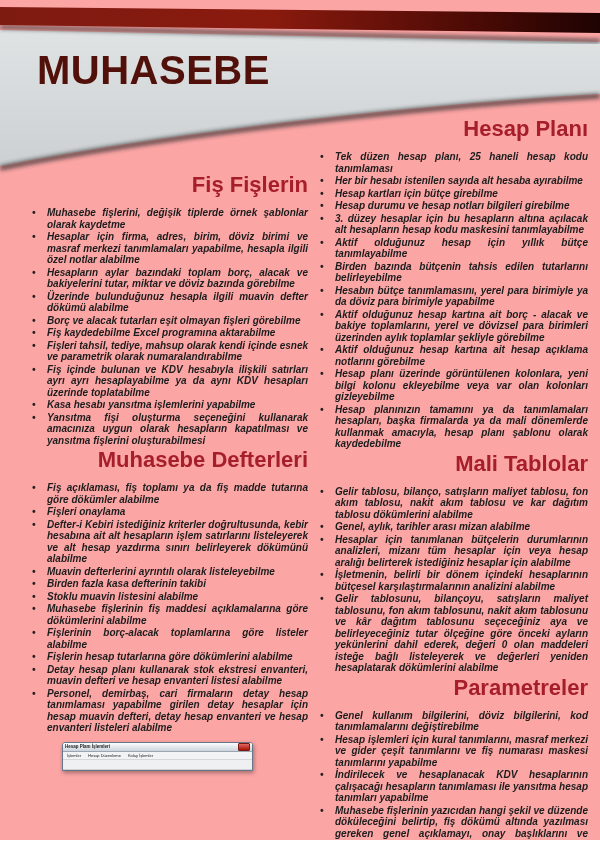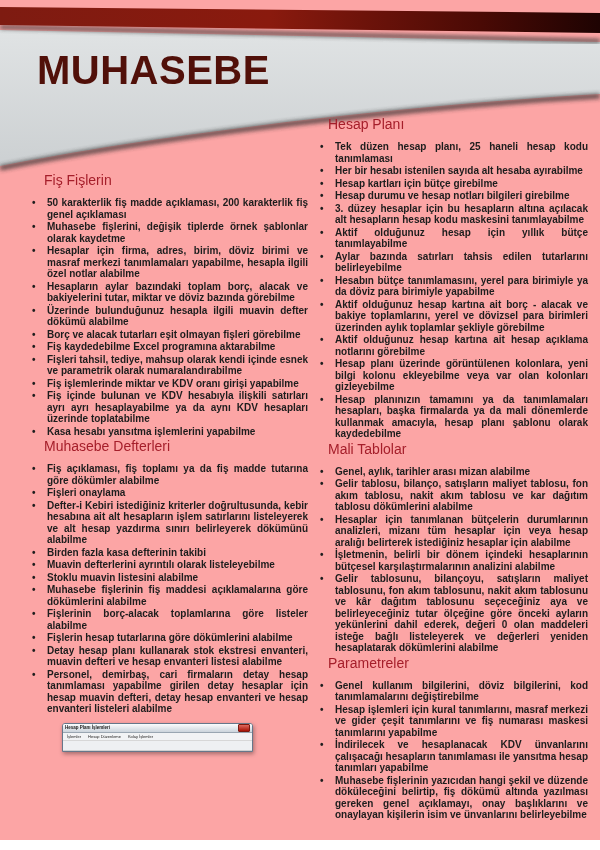--- a/index.html
+++ b/index.html
@@ -3,25 +3,25 @@
 <meta charset="utf-8">
 <style>
   html,body{margin:0;padding:0;background:#ffffff;}
   .page{position:relative;width:600px;height:840px;background:#fca5a5;overflow:hidden;
         font-family:"Liberation Sans",sans-serif;}
   .header-svg{position:absolute;top:0;left:0;display:block;}
   .brand{position:absolute;left:37px;top:48px;font-size:40px;font-weight:bold;
          color:#511009;letter-spacing:.5px;}
   .col-left{position:absolute;left:28px;top:172px;width:280px;}
   .col-right{position:absolute;left:316px;top:116px;width:272px;}
-  h2.section{color:#a51e2a;font-size:14px;font-weight:normal;margin:0 0 9px 16px;}
+  h2.section{color:#a51e2a;font-size:22px;font-weight:bold;margin:0 0 9px 16px;text-align:right;}
   .col-right h2.section{margin-left:12px;}
   h2.section.gap{}
   ul.bullets{list-style:none;margin:0;padding:0;font-size:10px;line-height:11.5px;
-             font-weight:bold;color:#1d1d1d;text-align:justify;}
+             font-weight:bold;color:#1d1d1d;text-align:justify;font-style:italic;}
   ul.bullets li{position:relative;padding-left:19px;margin:0 0 1px 0;}
   ul.bullets li::before{content:"•";position:absolute;left:4px;top:0;}
 
   
   .mini-window{margin:8px 0 0 34px;width:189px;border:1px solid #67778a;border-radius:3px 3px 0 0;
                background:#fff;box-shadow:1px 2px 4px rgba(0,0,0,.35);overflow:hidden;}
   .mw-titlebar{height:8px;background:linear-gradient(#fbfcfd,#ccd4dc);display:flex;
                align-items:center;padding:0 2px;border-bottom:1px solid #9aa6b2;}
   .mw-title{font-size:4.5px;color:#222;font-weight:bold;white-space:nowrap;}
   .mw-close{width:10px;height:6px;margin-left:auto;background:linear-gradient(#e0695f,#a81206);
@@ -57,40 +57,39 @@
     <path d="M600,96 C420,106 170,134 0,168" stroke="#2d2d2d" stroke-width="5" fill="none" filter="url(#softBlur)" opacity="0.75"></path>
     <path d="M0,27 L600,41" stroke="#3a3a3a" stroke-width="4" fill="none" filter="url(#softBlur)" opacity="0.8"></path>
     <path d="M0,7 L600,13 L600,33 L0,25 Z" fill="url(#bandGrad)"></path>
   </svg>
 
   <div class="brand">MUHASEBE</div>
 
   <div class="col-left">
     <h2 class="section">Fiş Fişlerin</h2>
     <ul class="bullets">
-      <li>50 karakterlik fiş madde açıklaması, 200 karakterlik fiş genel açıklaması</li>
       <li>Muhasebe fişlerini, değişik tiplerde örnek şablonlar olarak kaydetme</li>
       <li>Hesaplar için firma, adres, birim, döviz birimi ve masraf merkezi tanımlamaları yapabilme, hesapla ilgili özel notlar alabilme</li>
       <li>Hesapların aylar bazındaki toplam borç, alacak ve bakiyelerini tutar, miktar ve döviz bazında görebilme</li>
       <li>Üzerinde bulunduğunuz hesapla ilgili muavin defter dökümü alabilme</li>
       <li>Borç ve alacak tutarları eşit olmayan fişleri görebilme</li>
       <li>Fiş kaydedebilme Excel programına aktarabilme</li>
       <li>Fişleri tahsil, tediye, mahsup olarak kendi içinde esnek ve parametrik olarak numaralandırabilme</li>
-      <li>Fiş işlemlerinde miktar ve KDV oranı girişi yapabilme</li>
       <li>Fiş içinde bulunan ve KDV hesabıyla ilişkili satırları ayrı ayrı hesaplayabilme ya da aynı KDV hesapları üzerinde toplatabilme</li>
       <li>Kasa hesabı yansıtma işlemlerini yapabilme</li>
+      <li>Yansıtma fişi oluşturma seçeneğini kullanarak amacınıza uygun olarak hesapların kapatılması ve yansıtma fişlerini oluşturabilmesi</li>
     </ul>
 
     <h2 class="section gap">Muhasebe Defterleri</h2>
     <ul class="bullets">
       <li>Fiş açıklaması, fiş toplamı ya da fiş madde tutarına göre dökümler alabilme</li>
       <li>Fişleri onaylama</li>
       <li>Defter-i Kebiri istediğiniz kriterler doğrultusunda, kebir hesabına ait alt hesapların işlem satırlarını listeleyerek ve alt hesap yazdırma sınırı belirleyerek dökümünü alabilme</li>
+      <li>Muavin defterlerini ayrıntılı olarak listeleyebilme</li>
       <li>Birden fazla kasa defterinin takibi</li>
-      <li>Muavin defterlerini ayrıntılı olarak listeleyebilme</li>
       <li>Stoklu muavin listesini alabilme</li>
       <li>Muhasebe fişlerinin fiş maddesi açıklamalarına göre dökümlerini alabilme</li>
       <li>Fişlerinin borç-alacak toplamlarına göre listeler alabilme</li>
       <li>Fişlerin hesap tutarlarına göre dökümlerini alabilme</li>
       <li>Detay hesap planı kullanarak stok ekstresi envanteri, muavin defteri ve hesap envanteri listesi alabilme</li>
       <li>Personel, demirbaş, cari firmaların detay hesap tanımlaması yapabilme girilen detay hesaplar için hesap muavin defteri, detay hesap envanteri ve hesap envanteri listeleri alabilme</li>
     </ul>
 
     <div class="mini-window">
       <div class="mw-titlebar">
@@ -120,41 +119,41 @@
 
   <div class="col-right">
     <h2 class="section">Hesap Planı</h2>
     <ul class="bullets">
       <li>Tek düzen hesap planı, 25 haneli hesap kodu tanımlaması</li>
       <li>Her bir hesabı istenilen sayıda alt hesaba ayırabilme</li>
       <li>Hesap kartları için bütçe girebilme</li>
       <li>Hesap durumu ve hesap notları bilgileri girebilme</li>
       <li>3. düzey hesaplar için bu hesapların altına açılacak alt hesapların hesap kodu maskesini tanımlayabilme</li>
       <li>Aktif olduğunuz hesap için yıllık bütçe tanımlayabilme</li>
-      <li>Aylar bazında satırları tahsis edilen tutarlarını belirleyebilme</li>
+      <li>Birden bazında bütçenin tahsis edilen tutarlarını belirleyebilme</li>
       <li>Hesabın bütçe tanımlamasını, yerel para birimiyle ya da döviz para birimiyle yapabilme</li>
       <li>Aktif olduğunuz hesap kartına ait borç - alacak ve bakiye toplamlarını, yerel ve dövizsel para birimleri üzerinden aylık toplamlar şekliyle görebilme</li>
       <li>Aktif olduğunuz hesap kartına ait hesap açıklama notlarını görebilme</li>
       <li>Hesap planı üzerinde görüntülenen kolonlara, yeni bilgi kolonu ekleyebilme veya var olan kolonları gizleyebilme</li>
       <li>Hesap planınızın tamamını ya da tanımlamaları hesapları, başka firmalarda ya da mali dönemlerde kullanmak amacıyla, hesap planı şablonu olarak kaydedebilme</li>
     </ul>
 
     <h2 class="section gap">Mali Tablolar</h2>
     <ul class="bullets">
+      <li>Gelir tablosu, bilanço, satışların maliyet tablosu, fon akım tablosu, nakit akım tablosu ve kar dağıtım tablosu dökümlerini alabilme</li>
       <li>Genel, aylık, tarihler arası mizan alabilme</li>
-      <li>Gelir tablosu, bilanço, satışların maliyet tablosu, fon akım tablosu, nakit akım tablosu ve kar dağıtım tablosu dökümlerini alabilme</li>
       <li>Hesaplar için tanımlanan bütçelerin durumlarının analizleri, mizanı tüm hesaplar için veya hesap aralığı belirterek istediğiniz hesaplar için alabilme</li>
       <li>İşletmenin, belirli bir dönem içindeki hesaplarının bütçesel karşılaştırmalarının analizini alabilme</li>
       <li>Gelir tablosunu, bilançoyu, satışların maliyet tablosunu, fon akım tablosunu, nakit akım tablosunu ve kâr dağıtım tablosunu seçeceğiniz aya ve belirleyeceğiniz tutar ölçeğine göre önceki ayların yekünlerini dahil ederek, değeri 0 olan maddeleri isteğe bağlı listeleyerek ve değerleri yeniden hesaplatarak dökümlerini alabilme</li>
     </ul>
 
     <h2 class="section gap">Parametreler</h2>
     <ul class="bullets">
       <li>Genel kullanım bilgilerini, döviz bilgilerini, kod tanımlamalarını değiştirebilme</li>
       <li>Hesap işlemleri için kural tanımlarını, masraf merkezi ve gider çeşit tanımlarını ve fiş numarası maskesi tanımlarını yapabilme</li>
-      <li>İndirilecek ve hesaplanacak KDV ünvanlarını çalışacağı hesapların tanımlaması ile yansıtma hesap tanımları yapabilme</li>
+      <li>İndirilecek ve hesaplanacak KDV hesaplarının çalışacağı hesapların tanımlaması ile yansıtma hesap tanımları yapabilme</li>
       <li>Muhasebe fişlerinin yazıcıdan hangi şekil ve düzende döküleceğini belirtip, fiş dökümü altında yazılması gereken genel açıklamayı, onay başlıklarını ve onaylayan kişilerin isim ve ünvanlarını belirleyebilme</li>
 
     </ul>
 
   </div>
 
 </div>
 
 </body></html>

